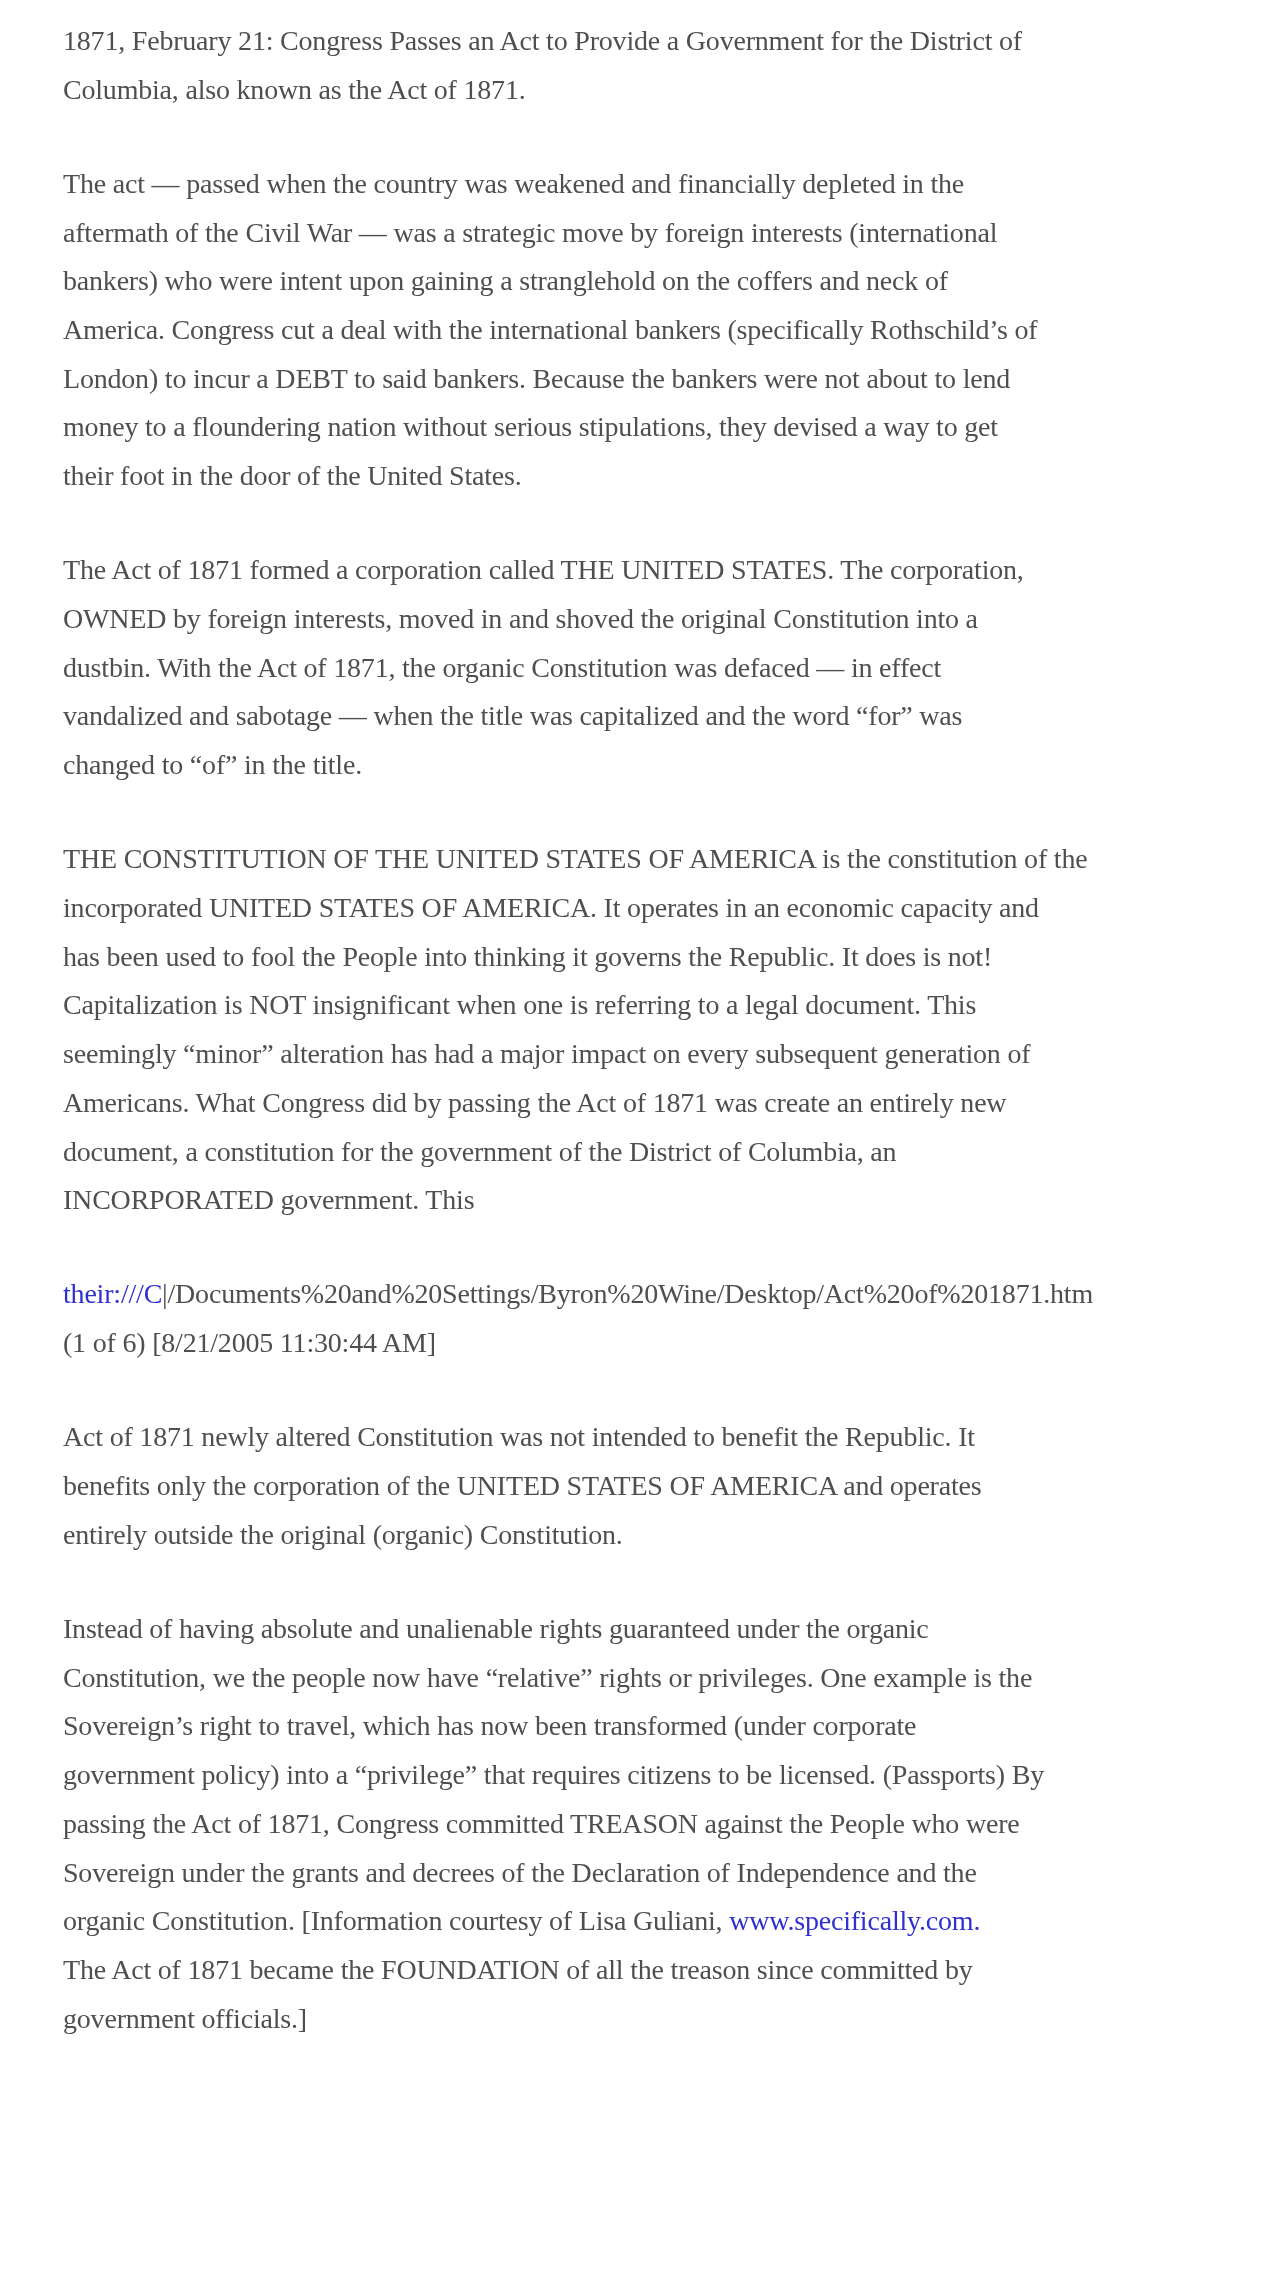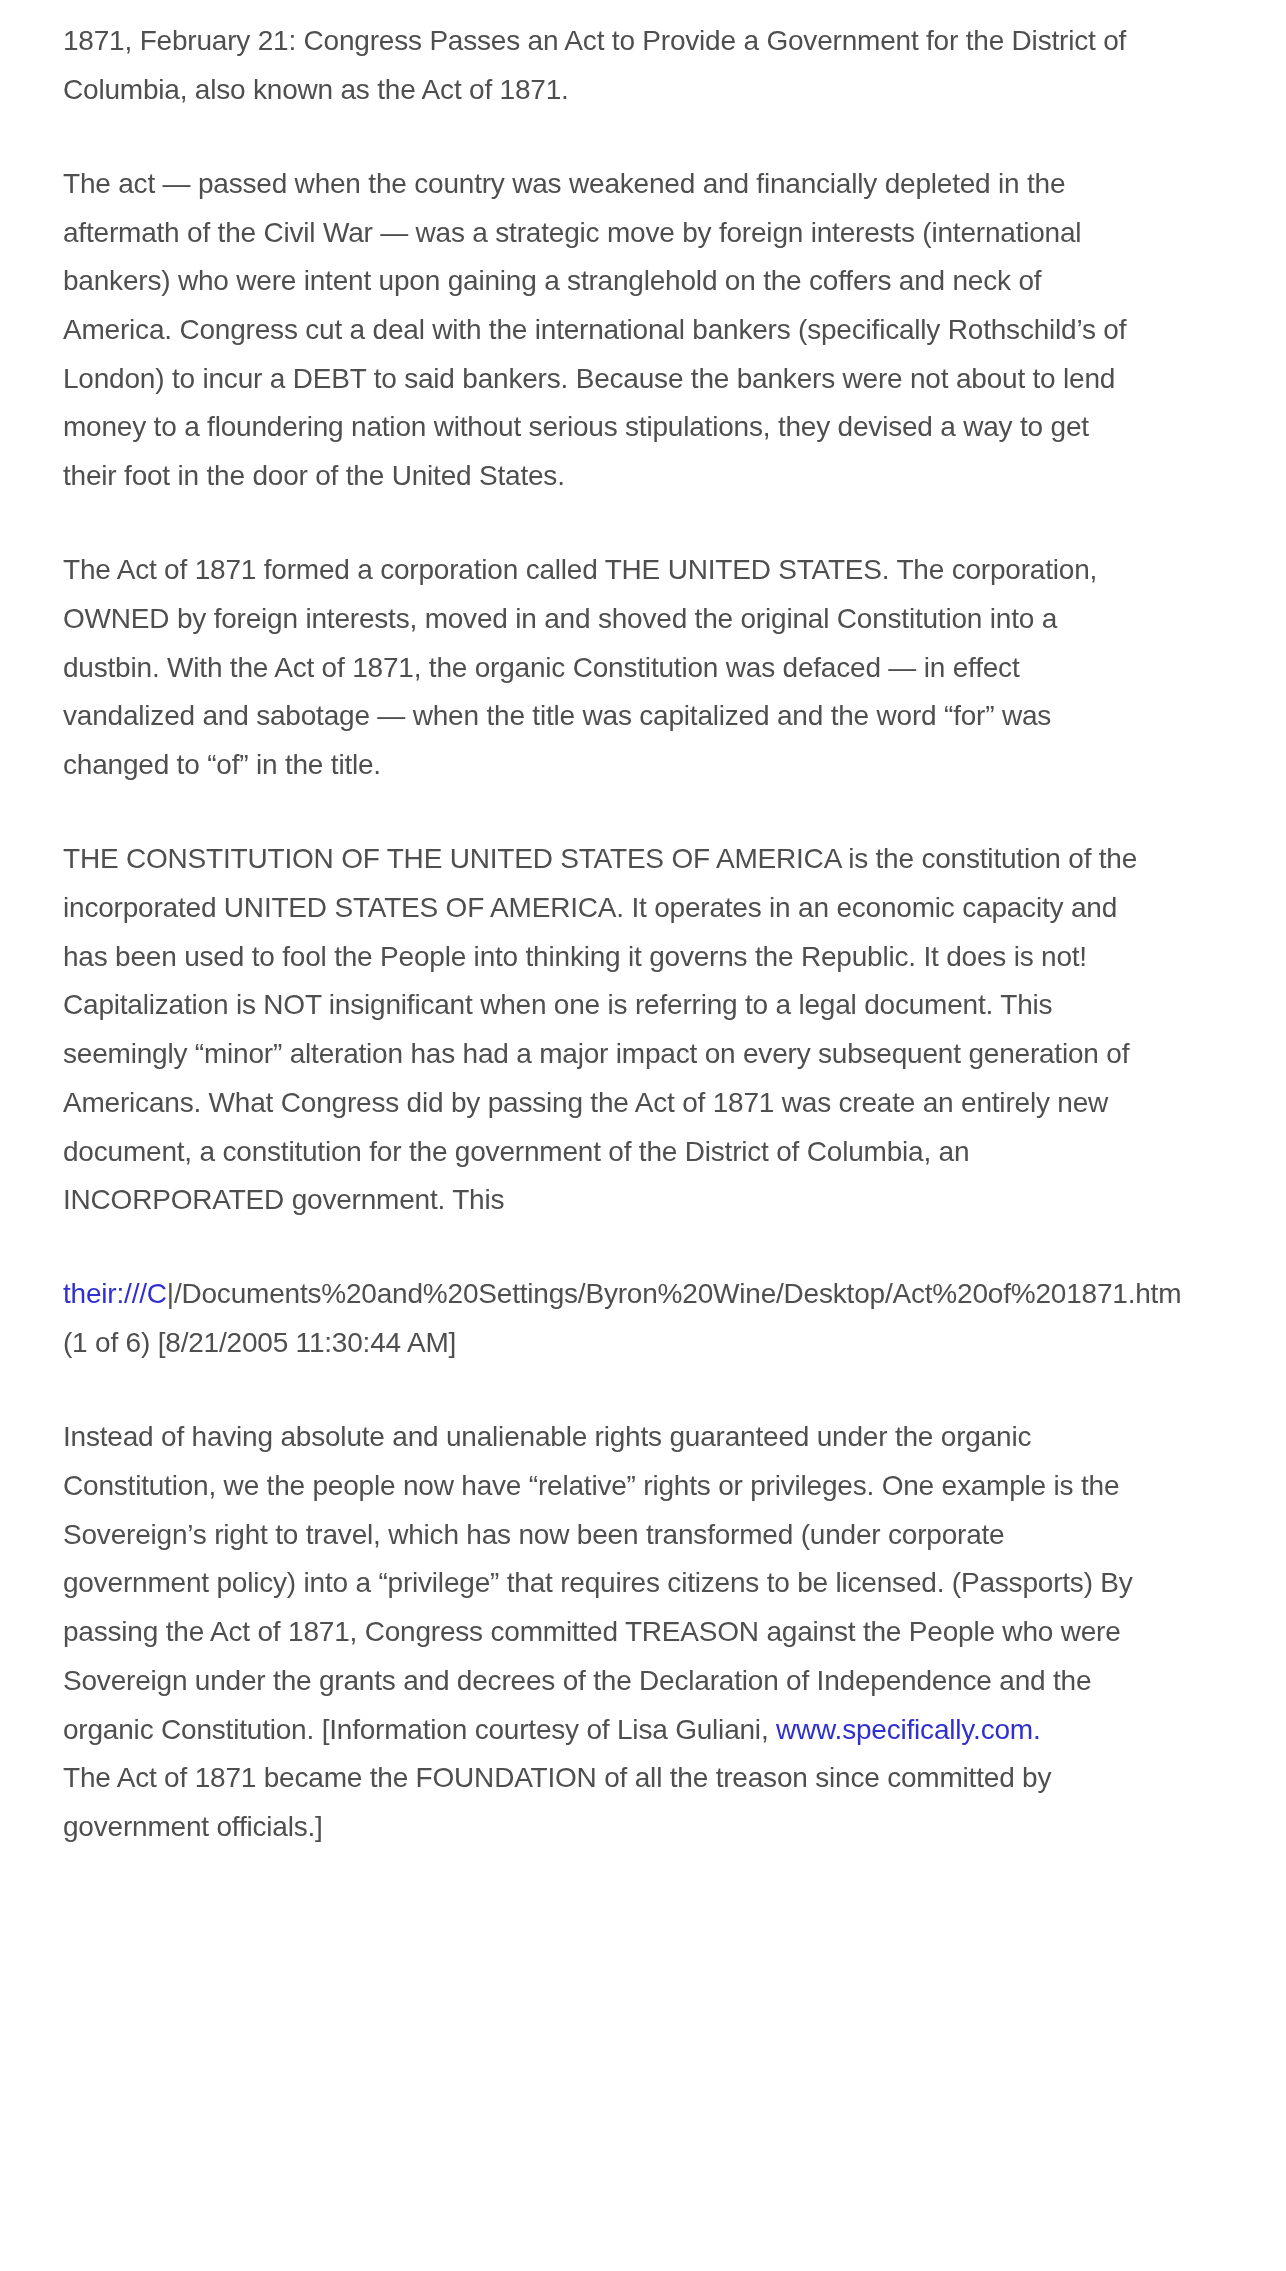--- a/index.html
+++ b/index.html
@@ -19,20 +19,21 @@
     padding: 17px 25px 40px 63px;
     font-family: "Liberation Sans", "DejaVu Sans", sans-serif;
     font-size: 28px;
     line-height: 48.7px;
     letter-spacing: -0.2px;
     color: var(--doc-text, #4f4f4f);
   }
   .doc p {
     margin: 0 0 45.5px 0;
     white-space: pre-line;
+    font-family: Liberation Serif, serif;
   }
   .doc p:last-child {
     margin-bottom: 0;
     margin-top: 44px;
   }
   .doc a {
     color: var(--doc-link, #3030d0);
     text-decoration: none;
     cursor: pointer;
   }
@@ -59,20 +60,23 @@
       <p><span>THE CONSTITUTION OF THE UNITED STATES OF AMERICA is the constitution of the
 incorporated UNITED STATES OF AMERICA. It operates in an economic capacity and
 has been used to fool the People into thinking it governs the Republic. It does is not!
 Capitalization is NOT insignificant when one is referring to a legal document. This
 seemingly “minor” alteration has had a major impact on every subsequent generation of
 Americans. What Congress did by passing the Act of 1871 was create an entirely new
 document, a constitution for the government of the District of Columbia, an
 INCORPORATED government. This</span></p>
       <p><a href="#">their:///C</a><span>|/Documents%20and%20Settings/Byron%20Wine/Desktop/Act%20of%201871.htm
 (1 of 6) [8/21/2005 11:30:44 AM]</span></p>
+      <p><span>Act of 1871 newly altered Constitution was not intended to benefit the Republic. It
+benefits only the corporation of the UNITED STATES OF AMERICA and operates
+entirely outside the original (organic) Constitution.</span></p>
       <p><span>Instead of having absolute and unalienable rights guaranteed under the organic
 Constitution, we the people now have “relative” rights or privileges. One example is the
 Sovereign’s right to travel, which has now been transformed (under corporate
 government policy) into a “privilege” that requires citizens to be licensed. (Passports) By
 passing the Act of 1871, Congress committed TREASON against the People who were
 Sovereign under the grants and decrees of the Declaration of Independence and the
 organic Constitution. [Information courtesy of Lisa Guliani, </span><a href="#">www.specifically.com.</a><span>
 The Act of 1871 became the FOUNDATION of all the treason since committed by
 government officials.]</span></p>
     </div>

